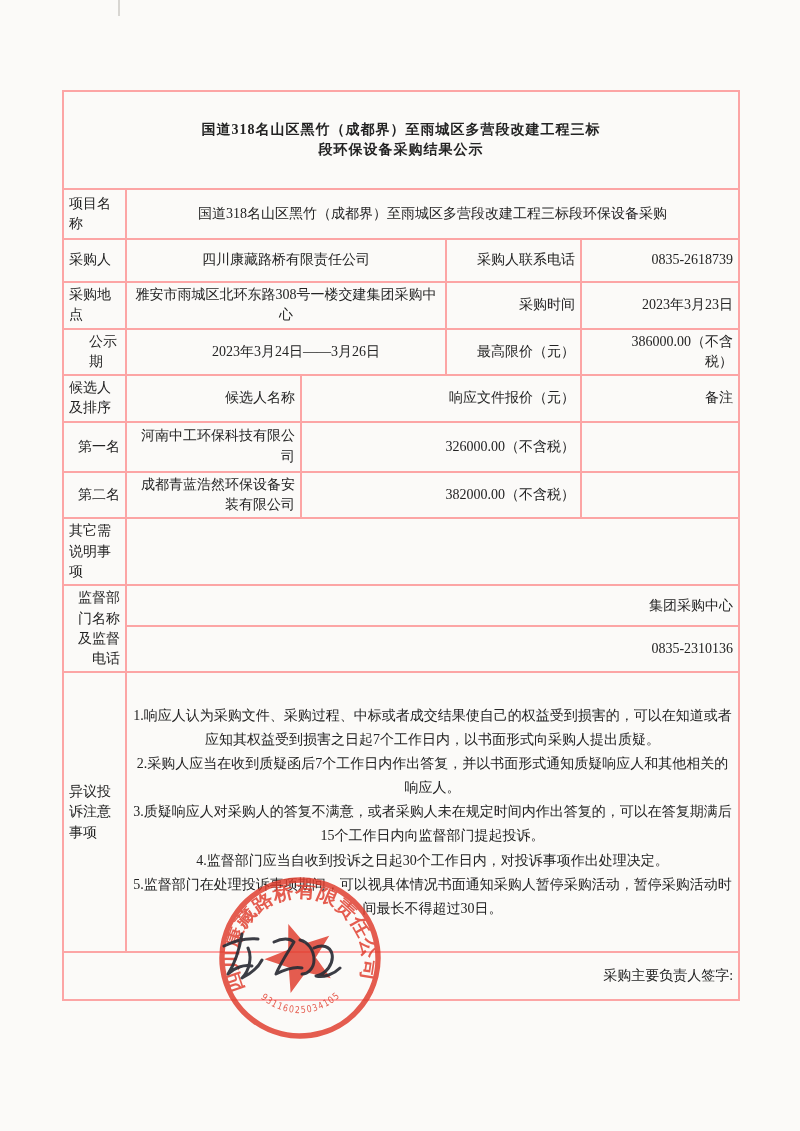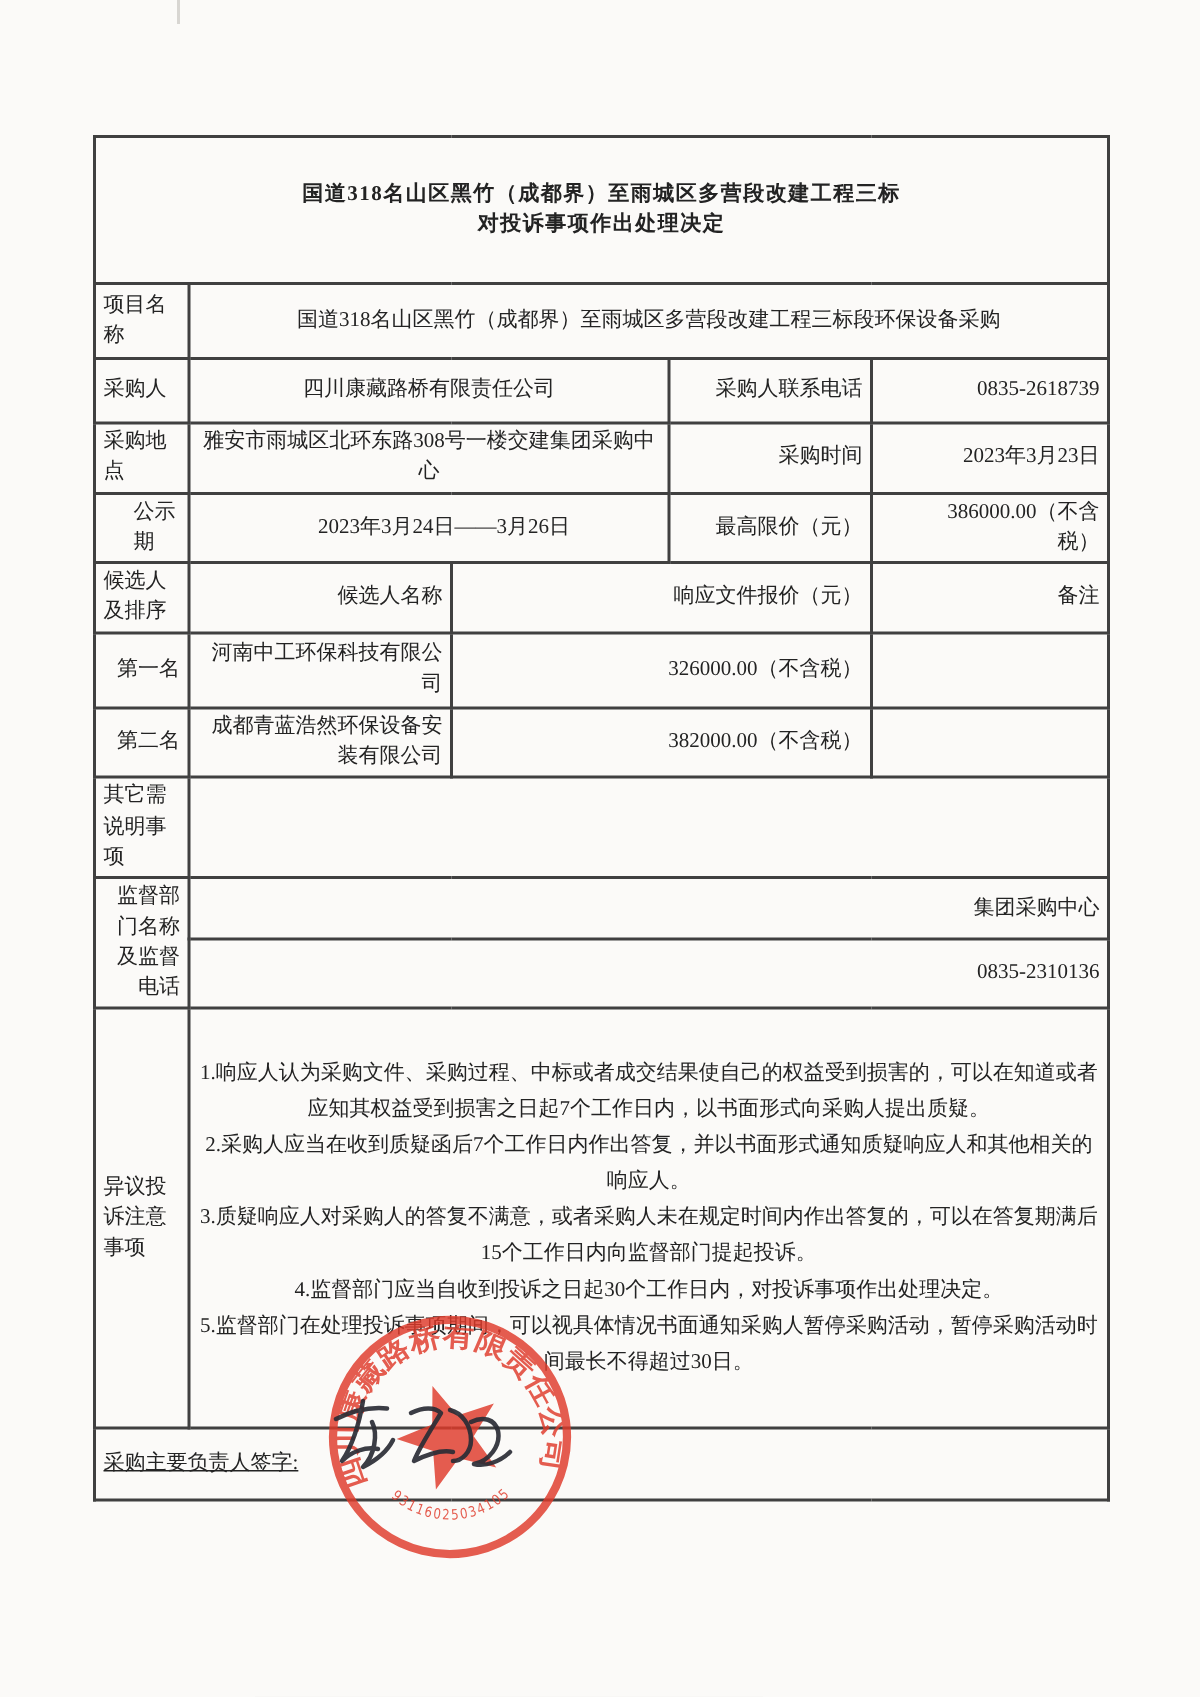--- a/index.html
+++ b/index.html
@@ -21,21 +21,21 @@
   }
   table.doc {
     position: absolute;
     left: 62px; top: 90px;
     width: 676px;
     border-collapse: collapse;
     table-layout: fixed;
     background: transparent;
   }
   table.doc td {
-    border: 2px solid #404040;
+    border: 2px solid #fca5a5;
     vertical-align: middle;
     font-size: 14px;
     line-height: 1.45;
     color: #232323;
     word-break: break-all;
     padding: 2px 5px;
   }
   td.title-cell {
     height: 98px;
     text-align: center;
@@ -56,21 +56,21 @@
   tr.r-candhead  td { height: 44px; }
   tr.r-cand1     td { height: 50px; }
   tr.r-cand2     td { height: 44px; }
   tr.r-other     td { height: 58px; }
   tr.r-super1    td { height: 40px; margin-top: 36px; }
   tr.r-super2    td { height: 45px; }
   tr.r-objection td { height: 280px; }
   tr.r-sign      td { height: 48px; }
   td.objection-content { vertical-align: middle; padding: 8px 10px 8px 8px; }
   .obj-line { margin: 0; font-size: 14px; line-height: 1.72; text-align: center; }
-  td.sign-cell { text-align: left; padding-left: 8px; font-size: 15px; text-decoration: underline; }
+  td.sign-cell { text-align: right; padding-left: 8px; font-size: 15px; }
   .cand-name { font-size: 13.5px; margin-left: 37px; }
   
   .seal {
     position: absolute;
     left: 212px; top: 870px;
     width: 176px; height: 176px;
     opacity: 0.82;
     transform: rotate(-8deg);
     pointer-events: none;
   }
@@ -95,21 +95,21 @@
         <col style="width:175px">
         <col style="width:145px">
         <col style="width:135px">
         <col style="width:158px">
     </colgroup>
 
     <tbody>
         <tr>
       <td class="title-cell" colspan="5">
         <span>国道318名山区黑竹（成都界）至雨城区多营段改建工程三标</span><br>
-        <span>对投诉事项作出处理决定</span>
+        <span>段环保设备采购结果公示</span>
       </td>
     </tr>
 
     <tr class="r-project">
       <td class="lbl">项目名称</td>
       <td class="val" colspan="4">国道318名山区黑竹（成都界）至雨城区多营段改建工程三标段环保设备采购</td>
     </tr>
 
     <tr class="r-purchaser">
       <td class="lbl">采购人</td>

